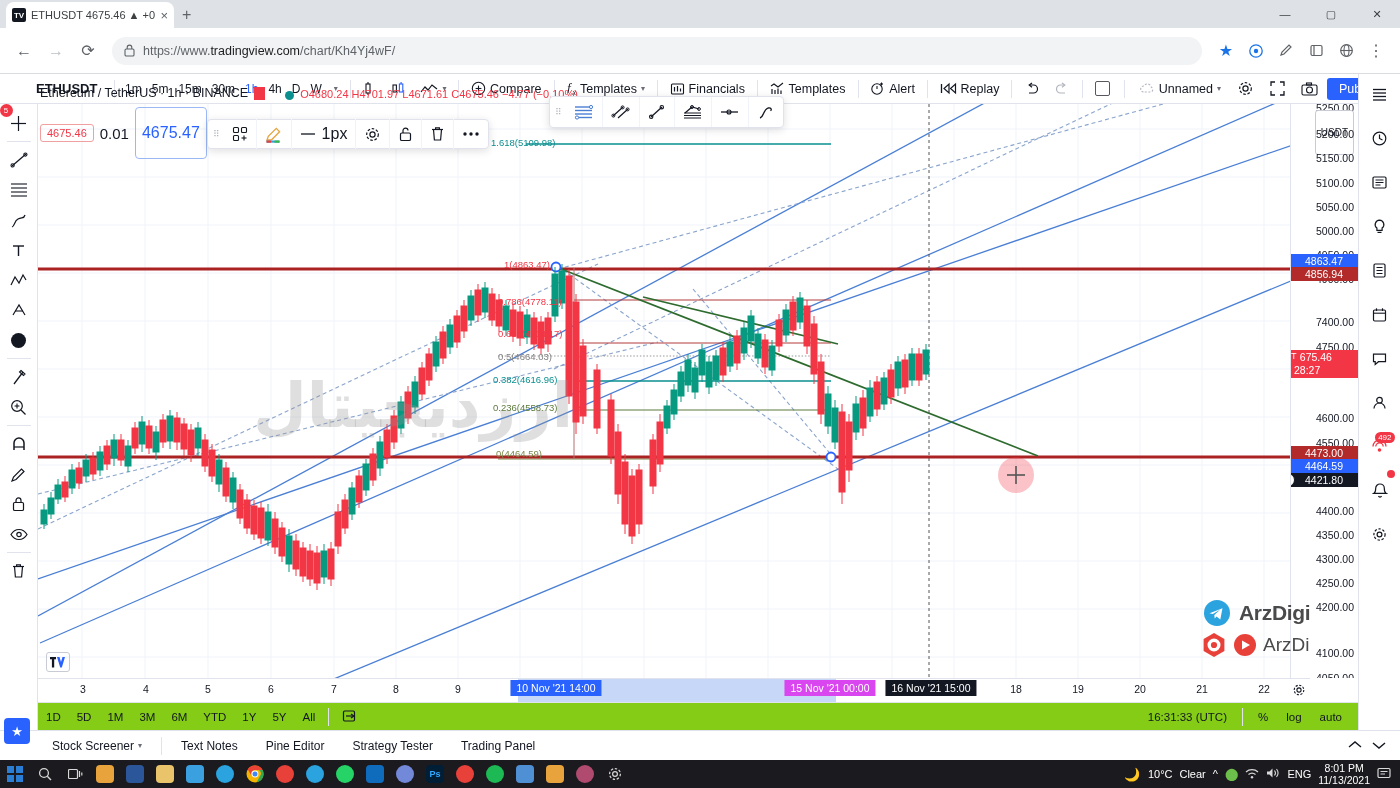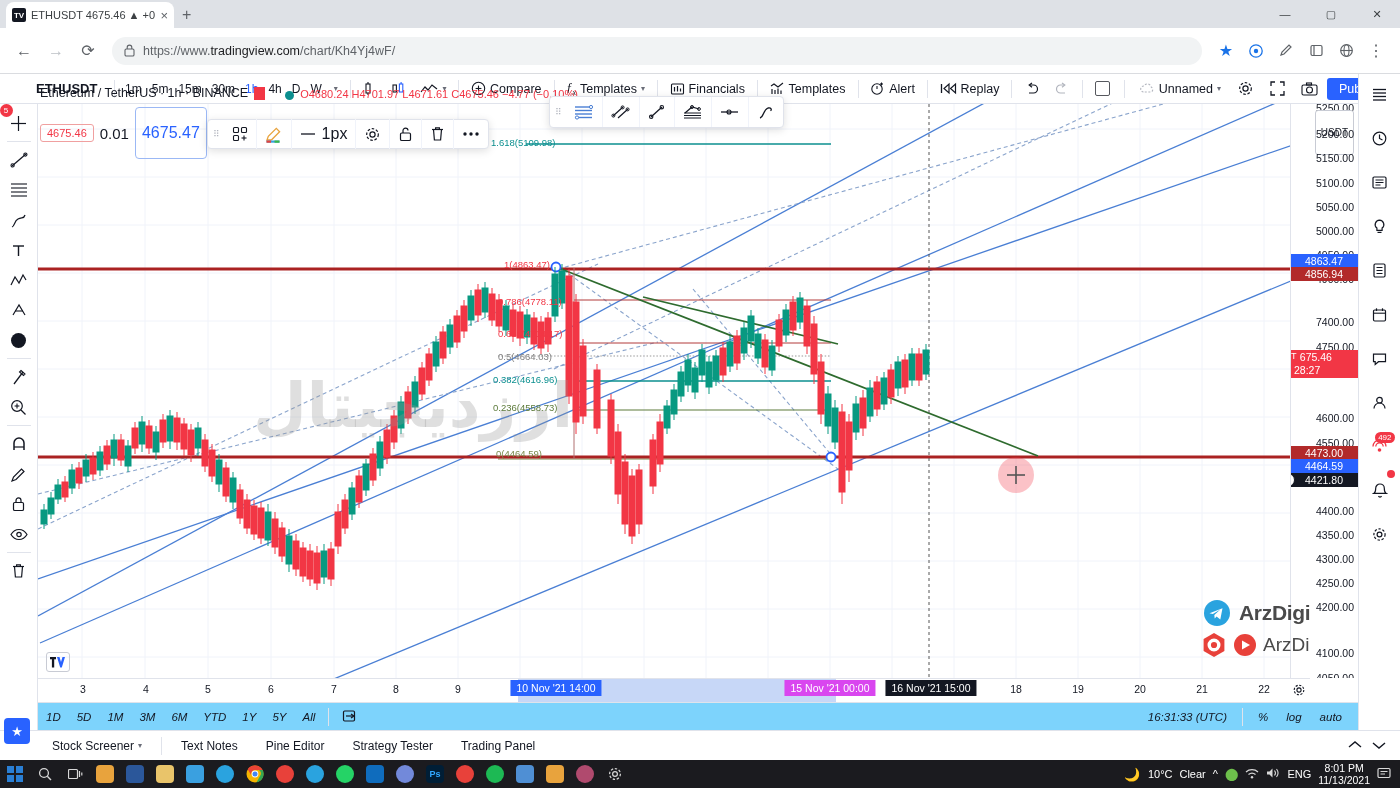--- a/index.html
+++ b/index.html
@@ -124,22 +124,22 @@
   .fib-lab{position:absolute;font-size:9.5px;white-space:nowrap;z-index:12;}
 
   
   .wm{position:absolute;z-index:5;}
   .brand1{display:flex;align-items:center;gap:8px;}
   .brand-txt1{font-size:21px;font-weight:bold;color:#4a4a4a;font-family:"Liberation Sans",sans-serif;
     letter-spacing:-.3px;}
   .brand-txt2{font-size:19px;color:#4a4a4a;}
 
   
-  .tv-bottom1{position:absolute;top:702px;left:38px;width:1320px;height:28px;background:#7dd3fc;
-    border-top:1px solid #e0e3eb;display:flex;align-items:center;font-size:11.5px;font-style:italic;}
+  .tv-bottom1{position:absolute;top:702px;left:38px;width:1320px;height:28px;background:#84cc16;
+    border-top:1px solid #e0e3eb;display:flex;align-items:center;font-size:11.5px;}
   .rg{padding:0 8px;cursor:pointer;color:#131722;}
   .tv-bottom2{position:absolute;top:730px;left:0;width:1400px;height:30px;background:#fff;
     border-top:1px solid #e0e3eb;display:flex;align-items:center;font-size:12px;}
   .bp{padding:0 14px;cursor:pointer;height:30px;display:flex;align-items:center;gap:4px;}
 
   
   .taskbar{position:absolute;top:760px;left:0;width:1400px;height:28px;background:#1b1b1f;
     display:flex;align-items:center;color:#fff;font-size:11px;}
   .tb-ico{width:30px;height:28px;display:flex;align-items:center;justify-content:center;
     cursor:pointer;font-size:13px;position:relative;}

